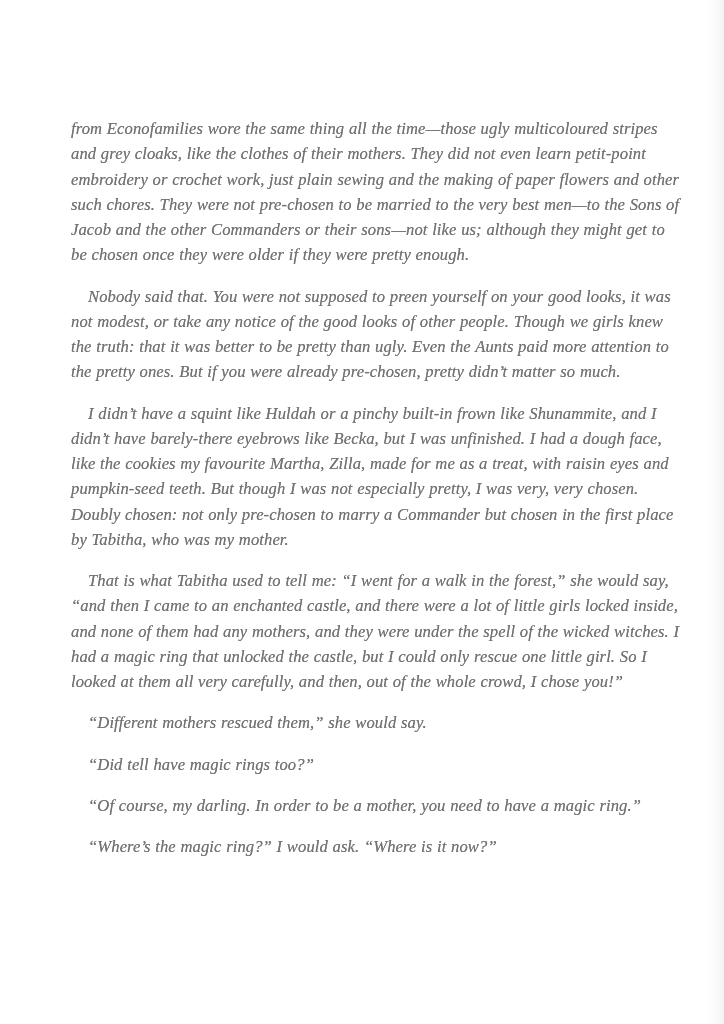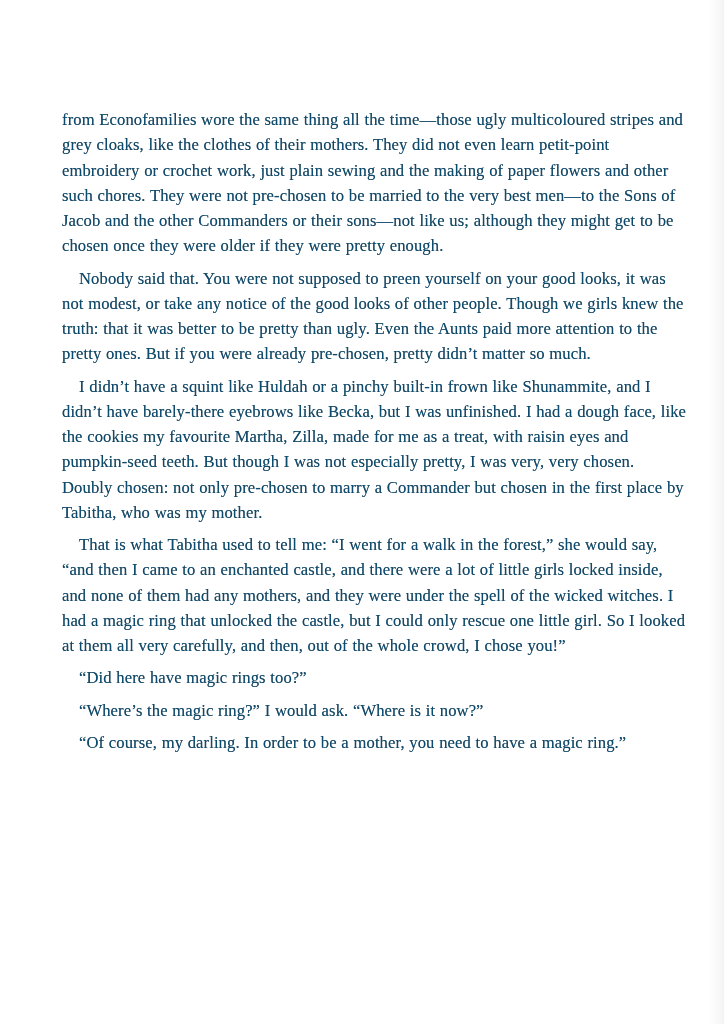--- a/index.html
+++ b/index.html
@@ -23,29 +23,30 @@
     background: #ffffff;
   }
   .text-block {
     position: absolute;
     left: 55px;
     top: 100px;
     width: 641px;
     text-align: left;
   }
   .text-block p {
-    margin: 7px;
+    margin: 16px;
     padding: 0;
     font-size: 16.6px;
     line-height: 25.25px;
-    color: #0c4a6e;
+    color: #737373;
     letter-spacing: 0.1px;
     word-spacing: 0.4px;
     
     text-shadow: 0 0 0.6px rgba(45,45,45,0.55);
+    font-style: italic;
   }
   .text-block p.indent {
     text-indent: 17px;
   }
   .page-edge-shadow {
     position: absolute;
     top: 0;
     right: 0;
     width: 16px;
     height: 1024px;
@@ -55,18 +56,19 @@
 </style>
 </head>
 <body>
 
 <div class="book-page">
   <div class="text-block">
     <p>from Econofamilies wore the same thing all the time—those ugly multicoloured stripes and grey cloaks, like the clothes of their mothers. They did not even learn petit-point embroidery or crochet work, just plain sewing and the making of paper flowers and other such chores. They were not pre-chosen to be married to the very best men—to the Sons of Jacob and the other Commanders or their sons—not like us; although they might get to be chosen once they were older if they were pretty enough.</p>
     <p class="indent">Nobody said that. You were not supposed to preen yourself on your good looks, it was not modest, or take any notice of the good looks of other people. Though we girls knew the truth: that it was better to be pretty than ugly. Even the Aunts paid more attention to the pretty ones. But if you were already pre-chosen, pretty didn’t matter so much.</p>
     <p class="indent">I didn’t have a squint like Huldah or a pinchy built-in frown like Shunammite, and I didn’t have barely-there eyebrows like Becka, but I was unfinished. I had a dough face, like the cookies my favourite Martha, Zilla, made for me as a treat, with raisin eyes and pumpkin-seed teeth. But though I was not especially pretty, I was very, very chosen. Doubly chosen: not only pre-chosen to marry a Commander but chosen in the first place by Tabitha, who was my mother.</p>
     <p class="indent">That is what Tabitha used to tell me: “I went for a walk in the forest,” she would say, “and then I came to an enchanted castle, and there were a lot of little girls locked inside, and none of them had any mothers, and they were under the spell of the wicked witches. I had a magic ring that unlocked the castle, but I could only rescue one little girl. So I looked at them all very carefully, and then, out of the whole crowd, I chose you!”</p>
-    <p class="indent">“Did here have magic rings too?”</p>
+    <p class="indent">“Different mothers rescued them,” she would say.</p>
+    <p class="indent">“Did tell have magic rings too?”</p>
+    <p class="indent">“Of course, my darling. In order to be a mother, you need to have a magic ring.”</p>
     <p class="indent">“Where’s the magic ring?” I would ask. “Where is it now?”</p>
-    <p class="indent">“Of course, my darling. In order to be a mother, you need to have a magic ring.”</p>
   </div>
   <div class="page-edge-shadow"></div>
 </div>
 
 </body></html>

